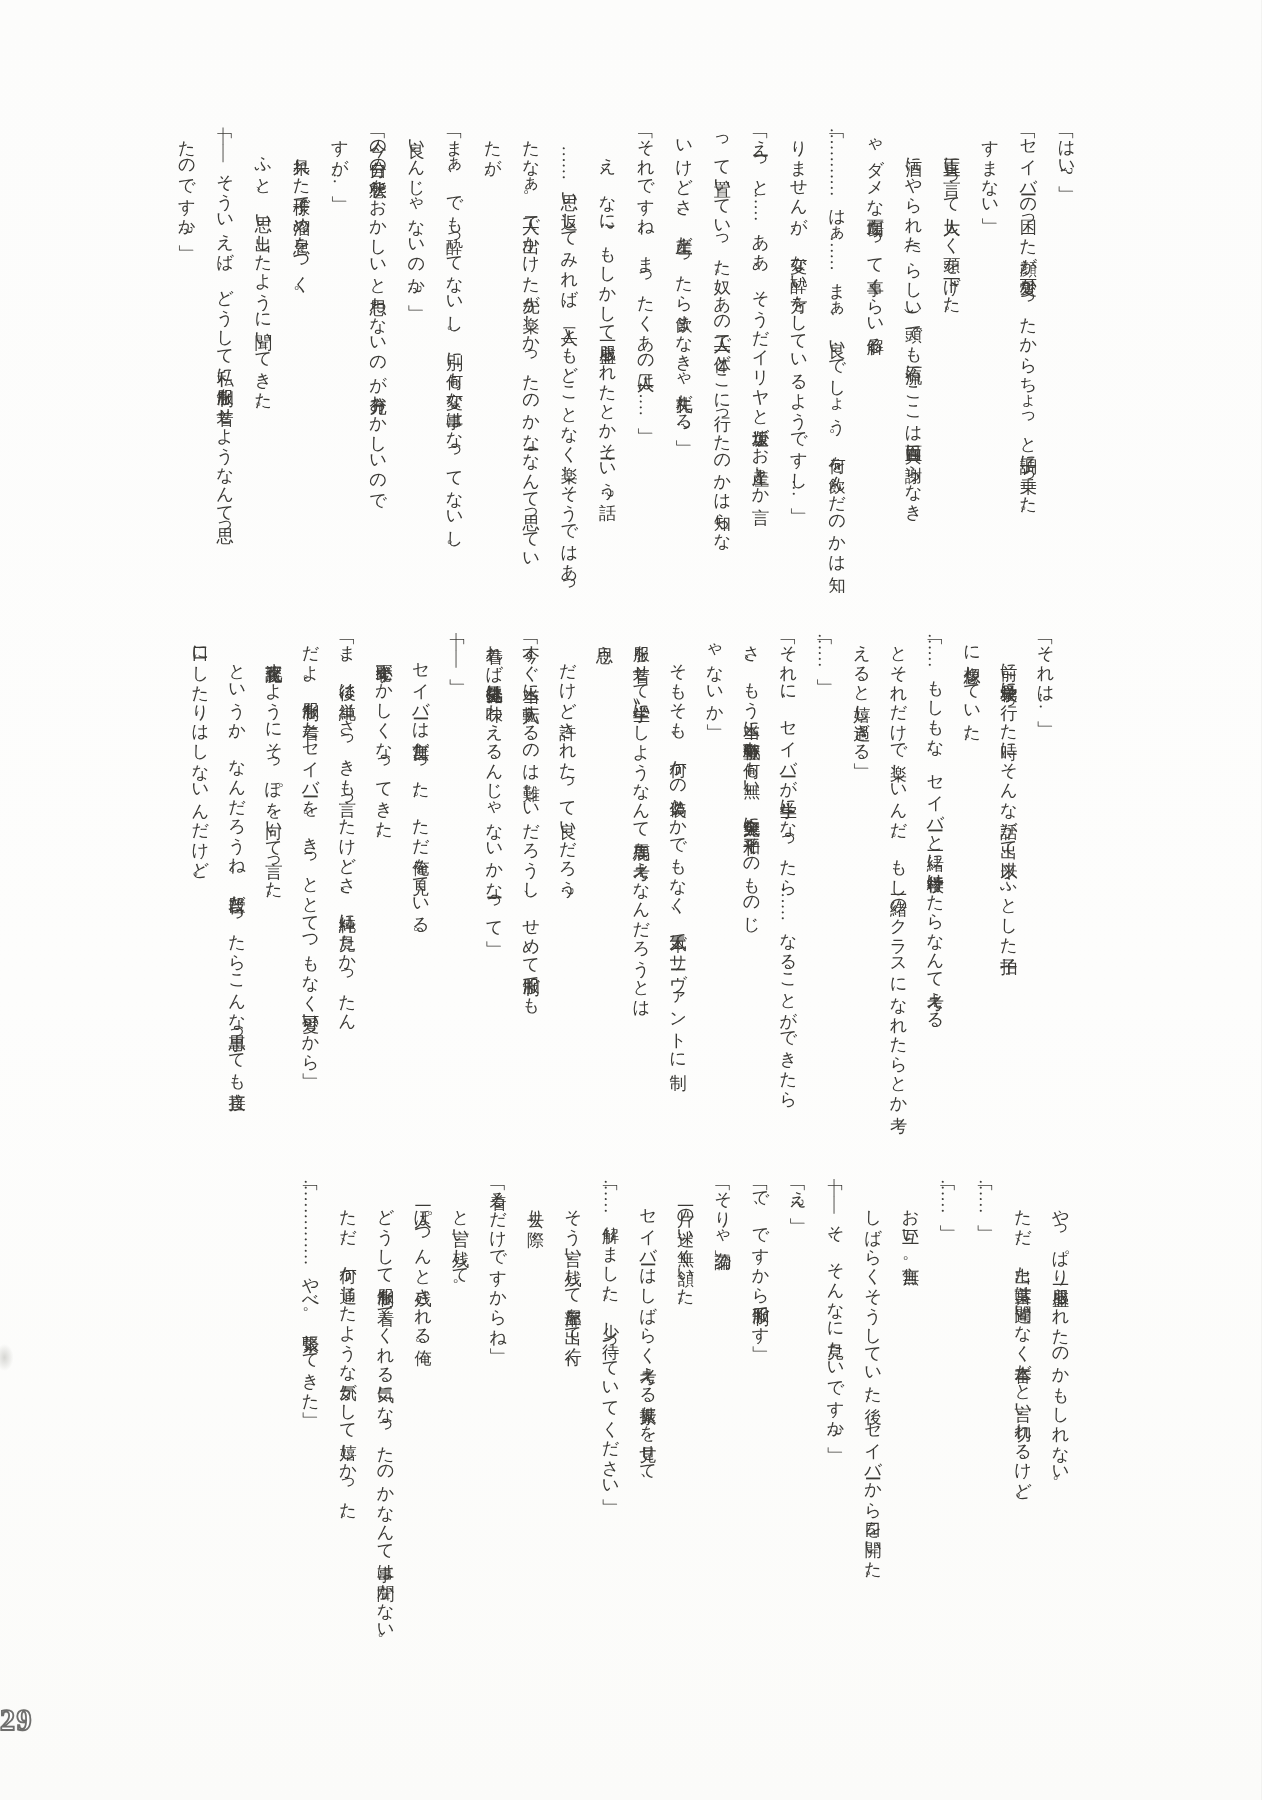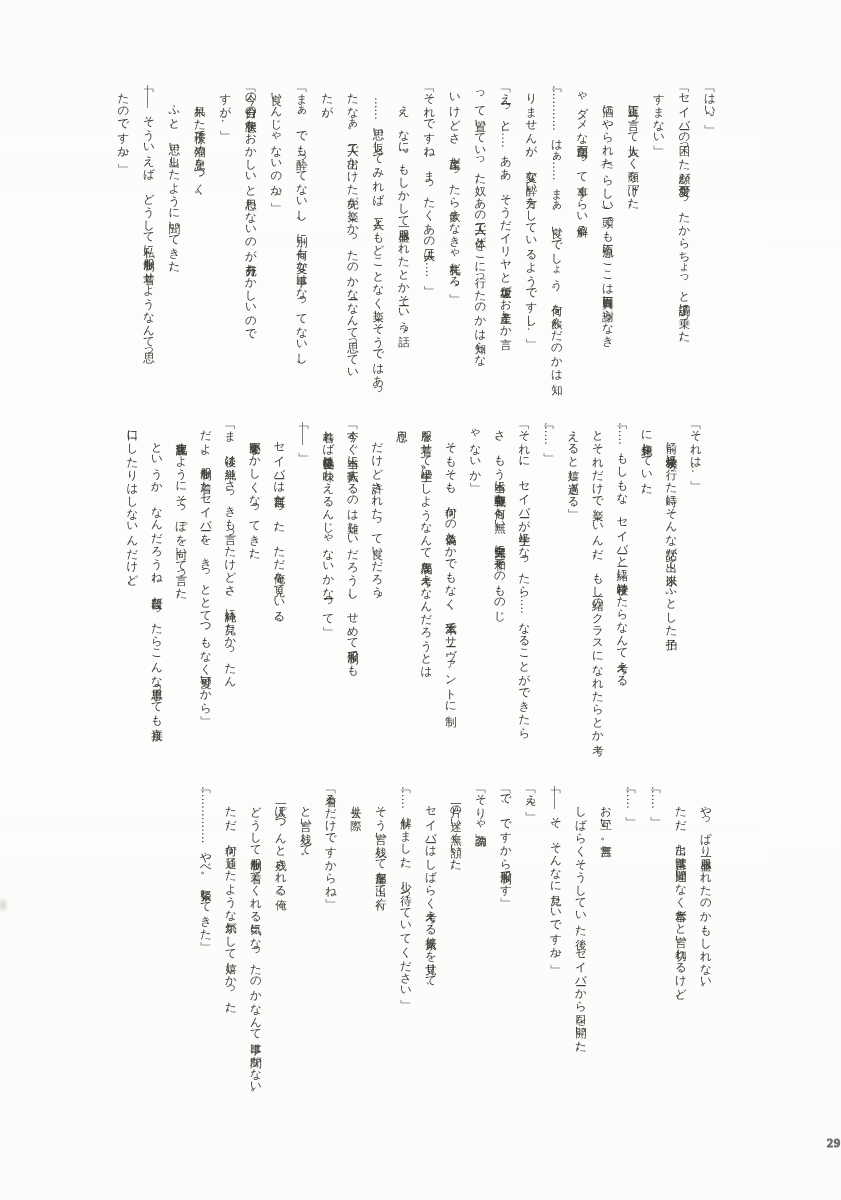--- a/index.html
+++ b/index.html
@@ -34,23 +34,23 @@
 
   .band-top    { top:  85px; right: 119px; height: 350px; line-height: 25.5px; }
   .band-middle { top: 422px; right: 133px; height: 350px; line-height: 24.5px; }
   .band-bottom { top: 786px; right: 123px; height: 372px; line-height: 25px;  }
 
   .page-number {
     position: absolute;
     top: 1136px;
     left: 0;
     width: 100%;
-    text-align: right;
-    font-size: 12px;
-    font-weight: normal;
+    text-align: left;
+    font-size: 20px;
+    font-weight: bold;
     letter-spacing: 1px;
     color: #ffffff;
     -webkit-text-stroke: 1.2px #6e6e6c;
     text-shadow: 0 0 1px #8a8a88;
   }
   
   .scan-smudge {
     position: absolute;
     left: -3px;
     top: 896px;

